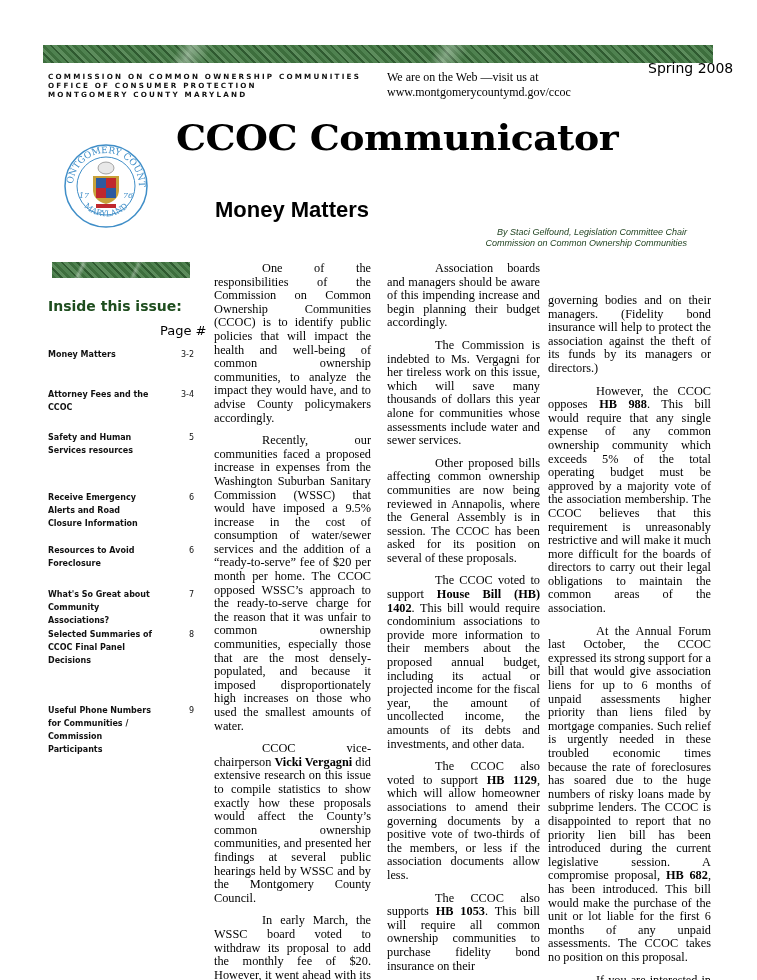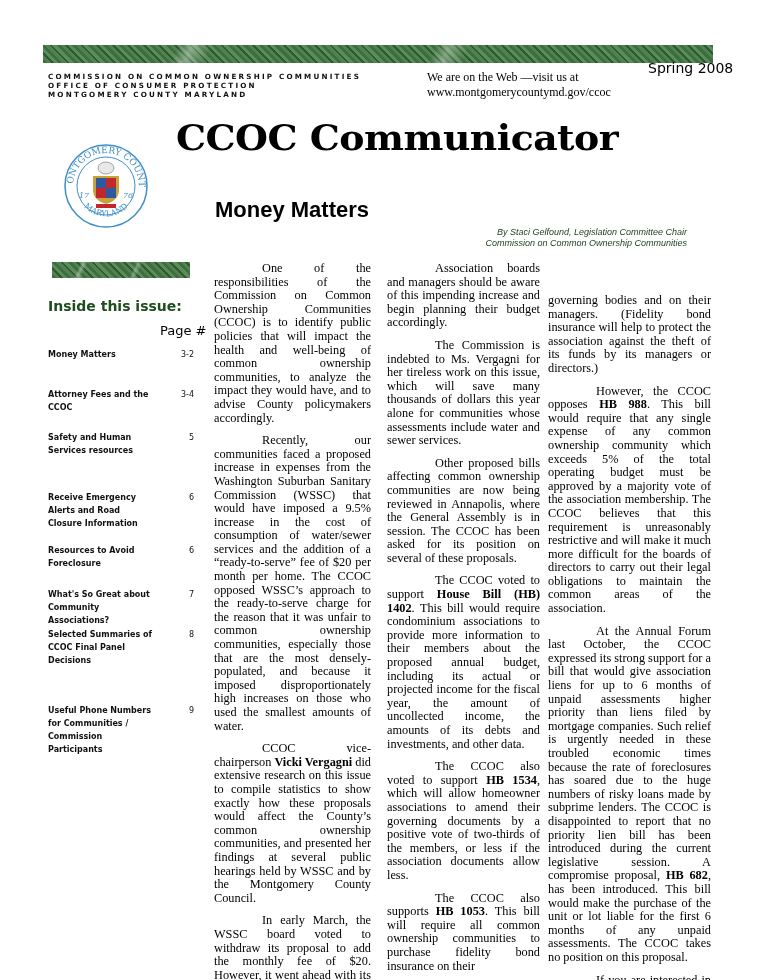--- a/index.html
+++ b/index.html
@@ -4,21 +4,21 @@
 <style>
   html, body { margin:0; padding:0; background:#ffffff; }
   body { width:757px; height:980px; position:relative; overflow:hidden; font-family:"Liberation Serif", serif; color:#000; }
   .band { position:absolute; background:
       linear-gradient(115deg, transparent 20%, rgba(255,255,255,0.35) 22%, transparent 25%, transparent 58%, rgba(255,255,255,0.3) 60%, transparent 63%),
       repeating-linear-gradient(45deg, #3d6e3d 0 3px, #4f8250 3px 6px, #2f5a30 6px 8px, #5c8c5c 8px 11px);
   }
   #top-band { left:43px; top:45px; width:670px; height:18px; }
   #side-band { left:52px; top:262px; width:138px; height:16px; }
   .org { position:absolute; left:48px; top:72px; font-family:"DejaVu Sans", sans-serif; font-weight:bold; font-size:7.2px; letter-spacing:2.2px; line-height:9px; color:#111; }
-  .web { position:absolute; left:387px; top:70px; font-size:12px; line-height:15px;margin-left:40px; }
+  .web { position:absolute; left:387px; top:70px; font-size:12px; line-height:15px; }
   .issue-date { position:absolute; left:648px; top:60px; font-family:"DejaVu Sans", sans-serif; font-weight:normal; font-size:14px; }
   .title { position:absolute; left:176px; top:116px; font-family:"DejaVu Serif", serif; font-weight:bold; font-size:36px; letter-spacing:-0.5px; transform:scaleX(1.05); transform-origin:left; }
   .seal { position:absolute; left:63px; top:138px; width:86px; height:96px; }
   .article-title { position:absolute; left:215px; top:197px; font-family:"Liberation Sans", sans-serif; font-weight:bold; font-size:22px; }
   .byline { position:absolute; right:70px; top:227px; text-align:right; font-family:"Liberation Sans", sans-serif; font-style:italic; font-size:9px; line-height:11px; color:#1a3d1a; }
   .toc-heading { position:absolute; left:48px; top:298px; font-family:"DejaVu Sans", sans-serif; font-weight:bold; font-size:14px; color:#1e4d1e;text-align:center; }
   .toc-pagehdr { position:absolute; left:160px; top:323px; font-family:"DejaVu Sans", sans-serif; font-size:13px; }
   .toc { position:absolute; left:48px; top:348px; width:150px; }
   .toc-item { position:absolute; left:0; width:150px; font-family:"DejaVu Sans", sans-serif; font-weight:bold; font-size:8px; line-height:13px; color:#111; }
   .toc-item .t { display:block; width:108px; }
@@ -121,21 +121,21 @@
   <p>Recently, our communities faced a proposed increase in expenses from the Washington Suburban Sanitary Commission (WSSC) that would have imposed a 9.5% increase in the cost of consumption of water/sewer services and the addition of a “ready-to-serve” fee of $20 per month per home. The CCOC opposed WSSC’s approach to the ready-to-serve charge for the reason that it was unfair to common ownership communities, especially those that are the most densely-populated, and because it imposed disproportionately high increases on those who used the smallest amounts of water.</p>
   <p><span>CCOC vice-chairperson </span><b>Vicki Vergagni</b><span> did extensive research on this issue to compile statistics to show exactly how these proposals would affect the County’s common ownership communities, and presented her findings at several public hearings held by WSSC and by the Montgomery County Council.</span></p>
   <p>In early March, the WSSC board voted to withdraw its proposal to add the monthly fee of $20. However, it went ahead with its proposal to raise water rates by 9.5%.</p>
 </div>
 
 <div id="col2" class="col">
   <p>Association boards and managers should be aware of this impending increase and begin planning their budget accordingly.</p>
   <p>The Commission is indebted to Ms. Vergagni for her tireless work on this issue, which will save many thousands of dollars this year alone for communities whose assessments include water and sewer services.</p>
   <p>Other proposed bills affecting common ownership communities are now being reviewed in Annapolis, where the General Assembly is in session. The CCOC has been asked for its position on several of these proposals.</p>
   <p><span>The CCOC voted to support </span><b>House Bill (HB) 1402</b><span>. This bill would require condominium associations to provide more information to their members about the proposed annual budget, including its actual or projected income for the fiscal year, the amount of uncollected income, the amounts of its debts and investments, and other data.</span></p>
-  <p><span>The CCOC also voted to support </span><b>HB 1534</b><span>, which will allow homeowner associations to amend their governing documents by a positive vote of two-thirds of the members, or less if the association documents allow less.</span></p>
+  <p><span>The CCOC also voted to support </span><b>HB 1129</b><span>, which will allow homeowner associations to amend their governing documents by a positive vote of two-thirds of the members, or less if the association documents allow less.</span></p>
   <p><span>The CCOC also supports </span><b>HB 1053</b><span>. This bill will require all common ownership communities to purchase fidelity bond insurance on their</span></p>
 </div>
 
 <div id="col3" class="col">
   <p class="cont">governing bodies and on their managers. (Fidelity bond insurance will help to protect the association against the theft of its funds by its managers or directors.)</p>
   <p><span>However, the CCOC opposes </span><b>HB 988</b><span>. This bill would require that any single expense of any common ownership community which exceeds 5% of the total operating budget must be approved by a majority vote of the association membership. The CCOC believes that this requirement is unreasonably restrictive and will make it much more difficult for the boards of directors to carry out their legal obligations to maintain the common areas of the association.</span></p>
   <p><span>At the Annual Forum last October, the CCOC expressed its strong support for a bill that would give association liens for up to 6 months of unpaid assessments higher priority than liens filed by mortgage companies. Such relief is urgently needed in these troubled economic times because the rate of foreclosures has soared due to the huge numbers of risky loans made by subprime lenders. The CCOC is disappointed to report that no priority lien bill has been introduced during the current legislative session. A compromise proposal, </span><b>HB 682</b><span>, has been introduced. This bill would make the purchase of the unit or lot liable for the first 6 months of any unpaid assessments. The CCOC takes no position on this proposal.</span></p>
   <p>If you are interested in any of these bills, you should</p>
 </div>
 

